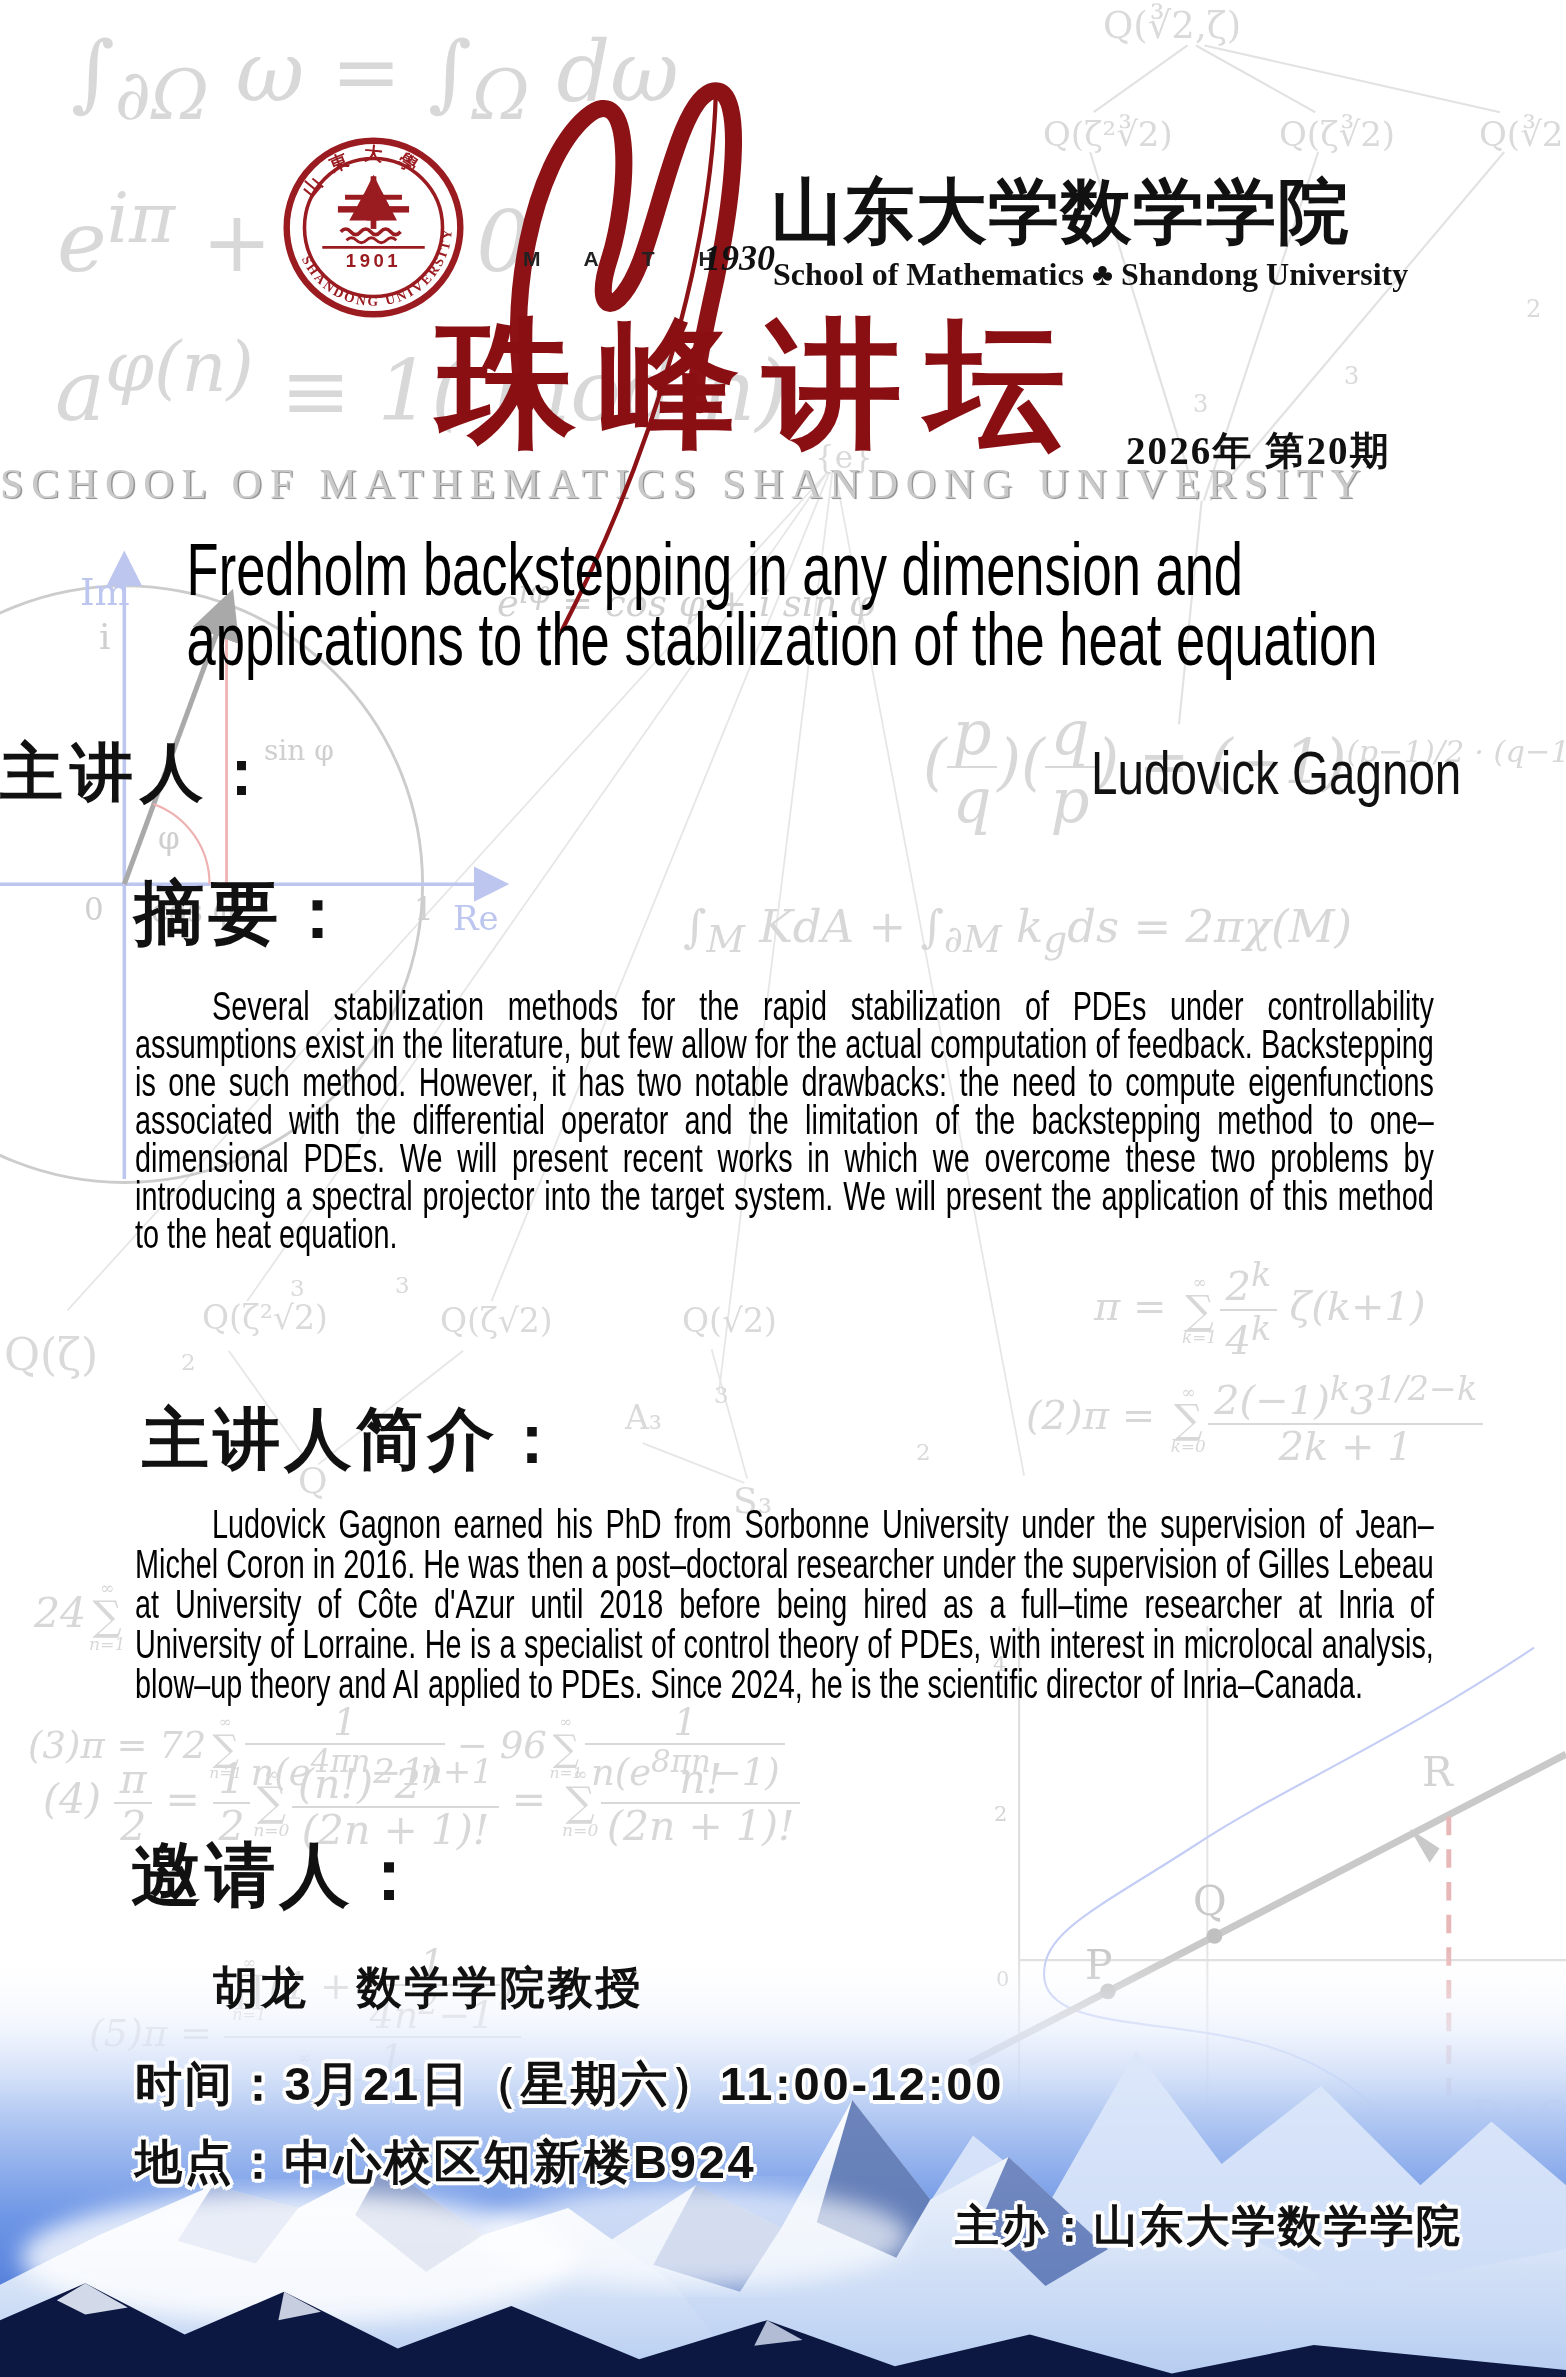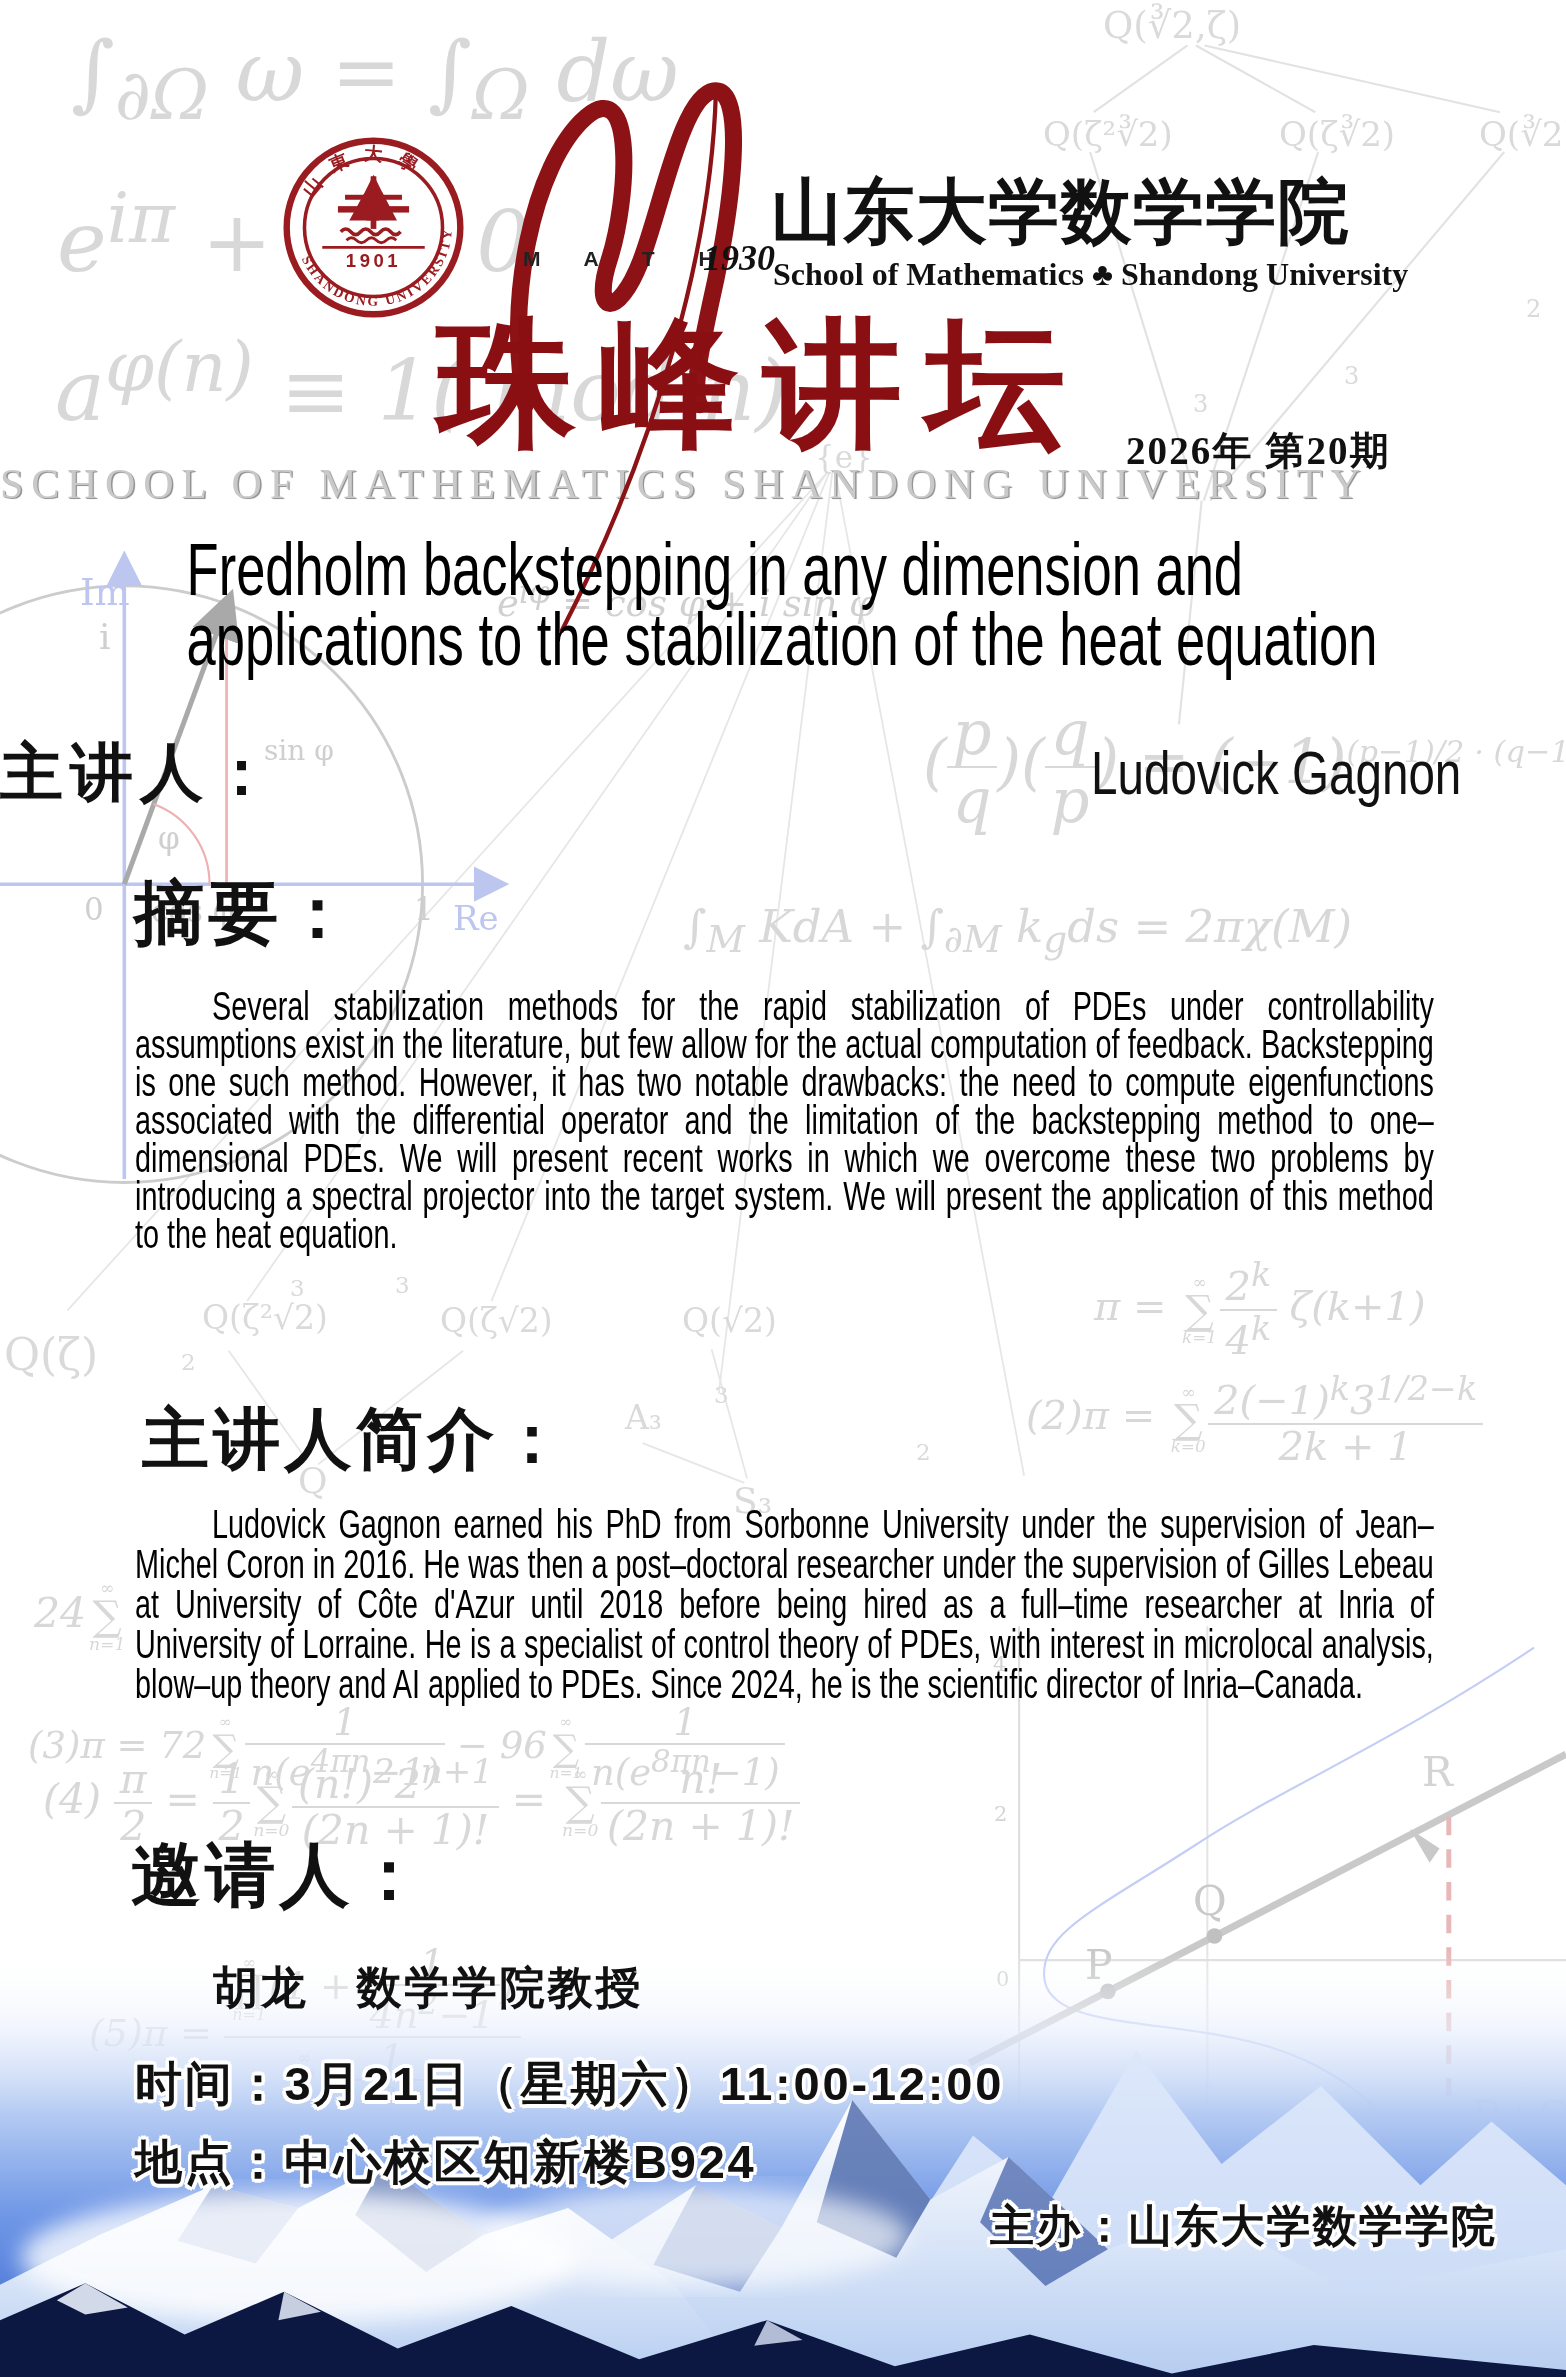--- a/index.html
+++ b/index.html
@@ -55,21 +55,21 @@
             letter-spacing:4.3px;line-height:1;}
   .para{position:absolute;z-index:3;font-size:40px;line-height:38px;text-align:justify;
         transform:scaleX(.72);transform-origin:left top;text-indent:107px;color:#000;
         font-family:"Liberation Sans",sans-serif;}
   .inviter{left:213px;top:1958px;font-size:45px;font-weight:600;z-index:3;letter-spacing:2.8px;}
   
   .halo{text-shadow:-2.8px -2.8px 0 #fff,2.8px -2.8px 0 #fff,-2.8px 2.8px 0 #fff,2.8px 2.8px 0 #fff,
         -3.6px 0 0 #fff,3.6px 0 0 #fff,0 -3.6px 0 #fff,0 3.6px 0 #fff;}
   .ft-time{left:135px;top:2053px;font-size:47px;font-weight:900;z-index:4;letter-spacing:2.8px;}
   .ft-loc{left:135px;top:2131px;font-size:47px;font-weight:900;z-index:4;letter-spacing:2.8px;}
-  .ft-host{left:955px;top:2197px;font-size:44px;font-weight:900;z-index:4;letter-spacing:2.1px;margin-left:35px;}
+  .ft-host{left:955px;top:2197px;font-size:44px;font-weight:900;z-index:4;letter-spacing:2.1px;}
   .mountains{position:absolute;left:0;top:1951px;width:1566px;height:426px;z-index:2;}
 </style>
 </head>
 <body>
 
 <div class="poster">
 
   <svg class="bg-svg" width="1566" height="2377" viewBox="0 0 2205 3347">
     <defs>
       <marker id="arrB" markerWidth="10" markerHeight="10" refX="5" refY="5" orient="auto">

